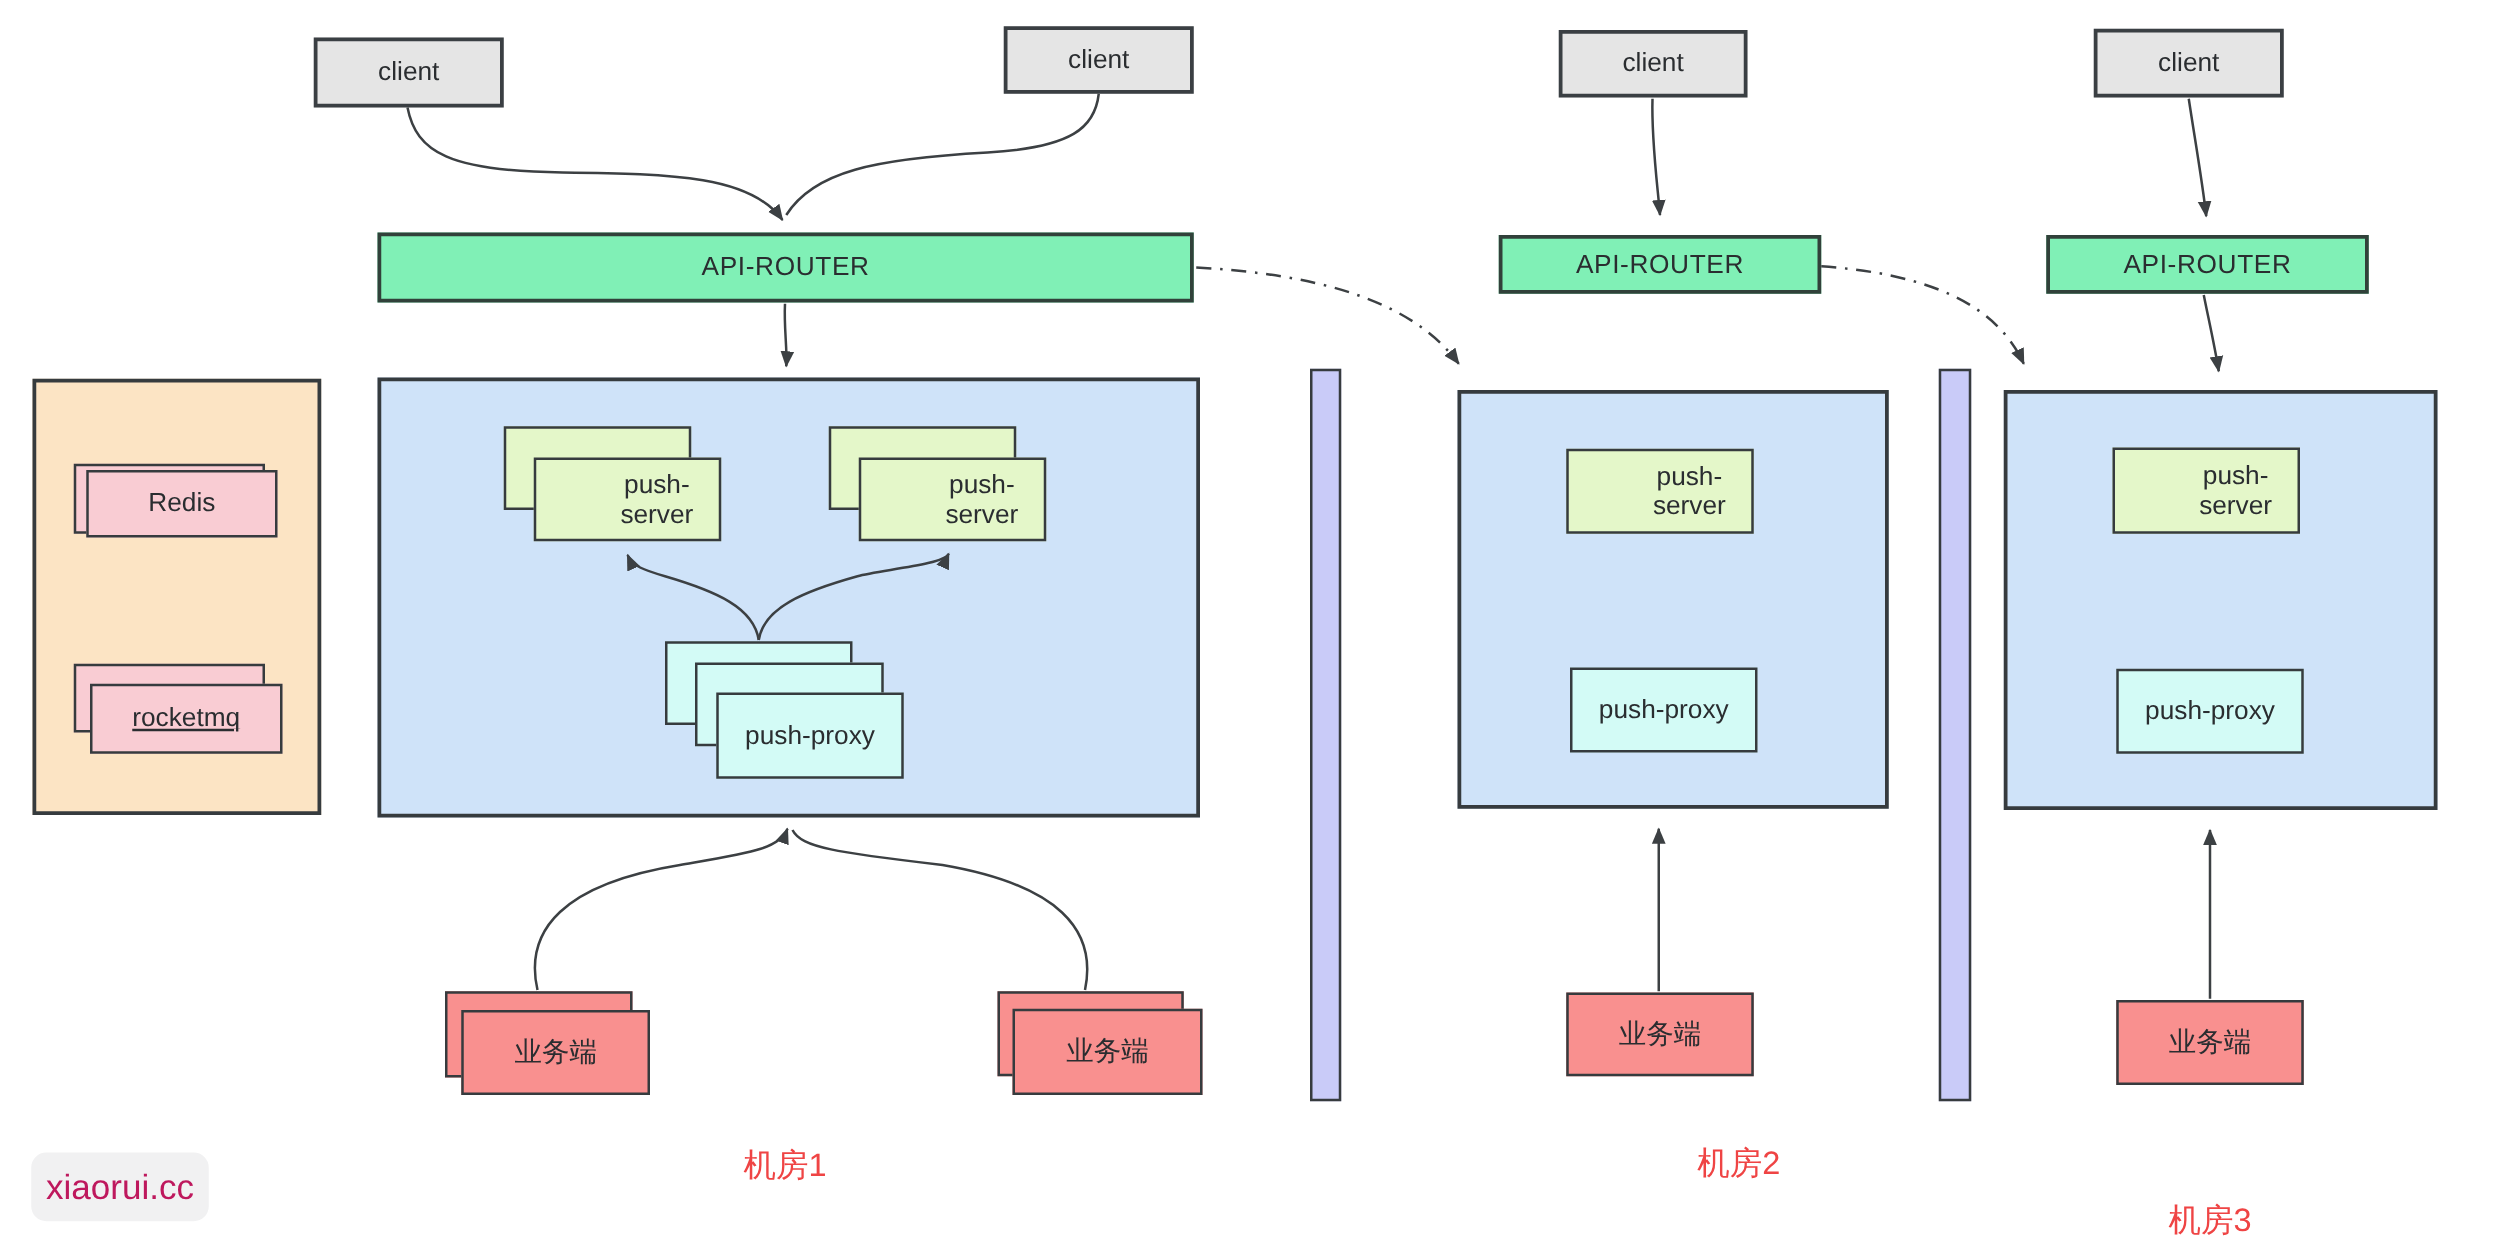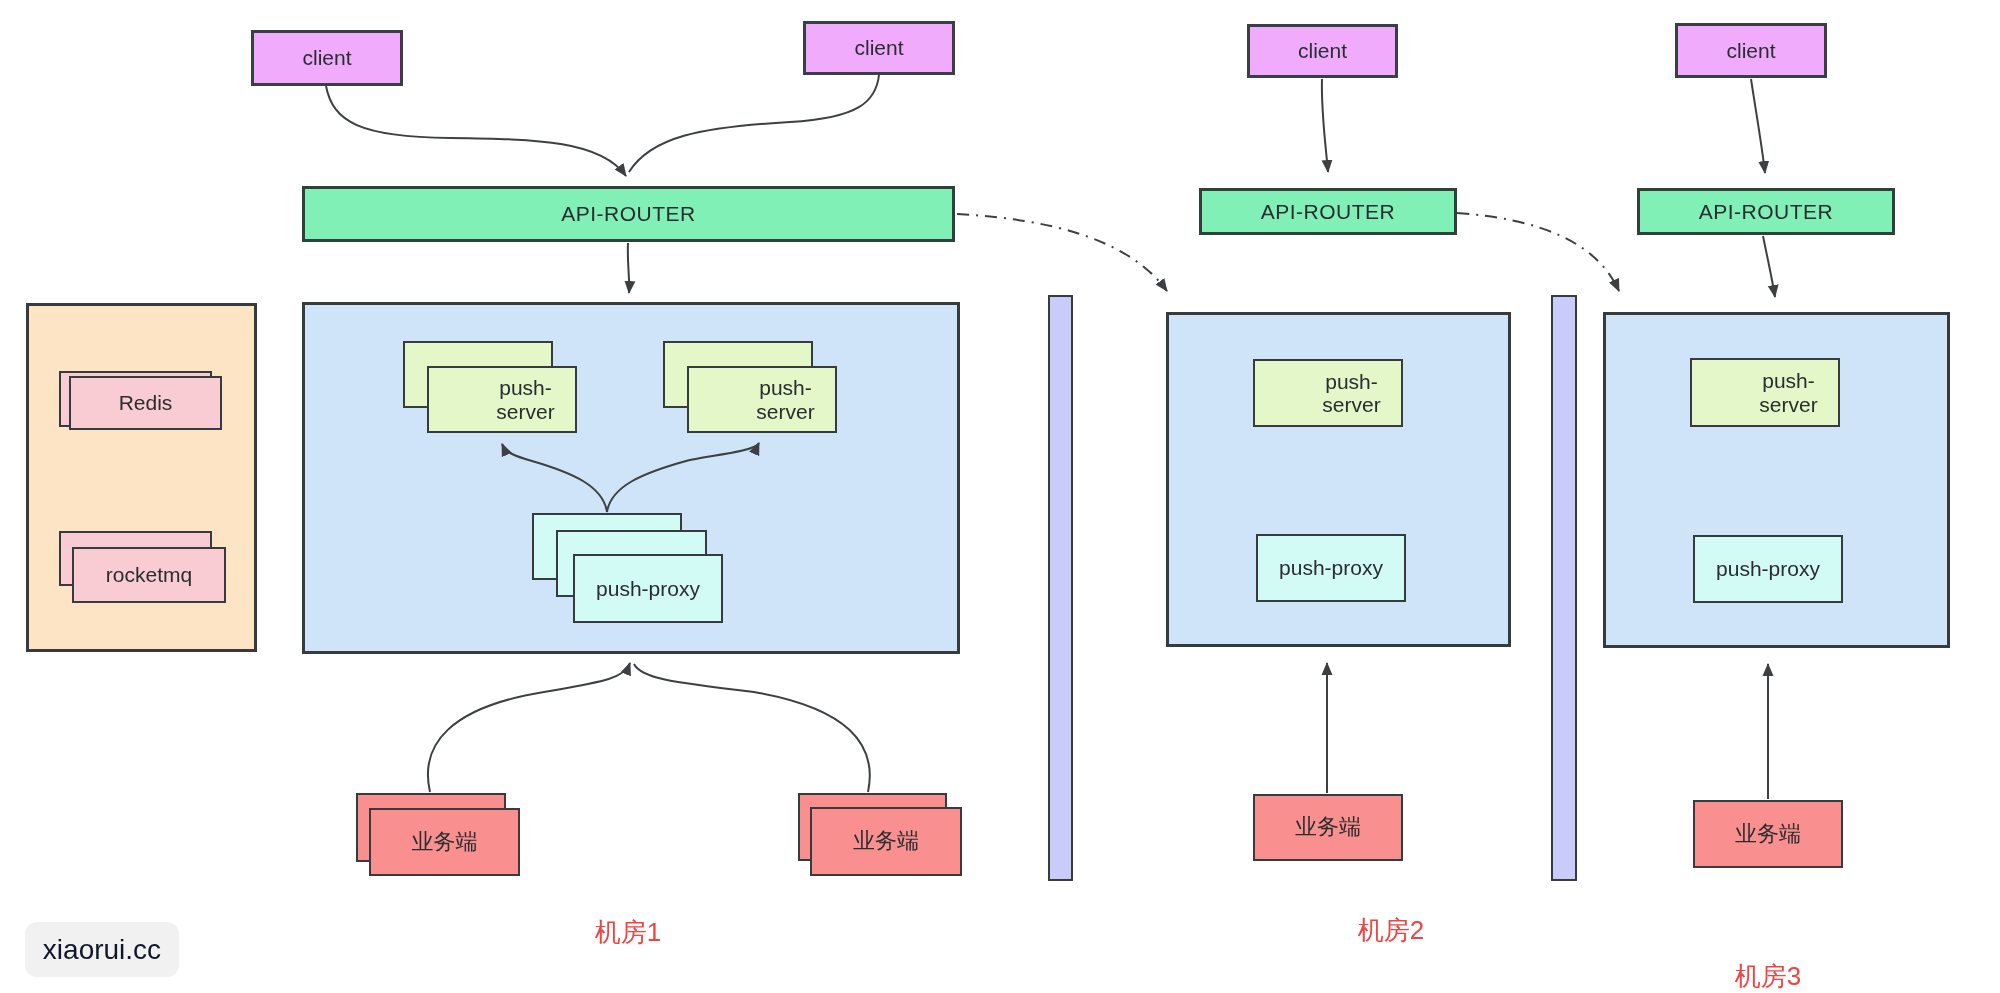--- a/index.html
+++ b/index.html
@@ -5,48 +5,48 @@
   html,body { margin:0; padding:0; background:#ffffff; }
   #canvas {
     position:relative; width:2000px; height:993px; background:#ffffff;
     font-family:"Liberation Sans","DejaVu Sans",sans-serif; overflow:hidden;
   }
   .node {
     position:absolute; box-sizing:border-box;
     display:flex; align-items:center; justify-content:center;
     font-size:21px; color:#2a2d30; text-align:center; line-height:1.1;
   }
-  .client  { background:#f0abfc; border:3px solid #3a3f43;text-align:right; }
+  .client  { background:#e5e5e5; border:3px solid #3a3f43;text-align:right; }
   .router  { background:#80f0b6; border:3px solid #31413a; letter-spacing:0.5px; }
   .dc      { background:#cfe3f9; border:3px solid #363b3e; }
   .orangebox { background:#fce4c4; border:3px solid #363b3e; }
   .lane    { background:#c9cbf8; border:2.5px solid #363b3e; }
   .stackbox{ border:2.5px solid #363b3e; }
   .ps      { background:#e4f7c9;padding-left:47px; }
   .pp      { background:#d3fbf6; }
   .mw      { background:#f9ccd3; }
   .biz     { background:#f9908f; font-size:22px; }
   .dc-label{ position:absolute; font-size:26px; color:#ef4444; transform:translateX(-50%); white-space:nowrap; }
   .watermark {
-    position:absolute; left:25px; top:922px; width:154px; height:55px;
+    position:absolute; left:25px; top:922px; width:142px; height:55px;
     background:#f1f1f2; border-radius:12px; display:flex; align-items:center; justify-content:center;
-    font-size:28px; color:#0f172a;
+    font-size:28px; color:#be185d;
   }
   #edges { position:absolute; left:0; top:0; pointer-events:none; }
 </style>
 </head>
 <body>
 
 <div id="canvas">
 
   <div class="node orangebox" style="left:26px; top:303px; width:231px; height:349px;"></div>
   <div class="node stackbox mw" style="left:59px; top:371px; width:153px; height:56px;"></div>
   <div class="node stackbox mw" style="left:69px; top:376px; width:153px; height:54px;">Redis</div>
   <div class="node stackbox mw" style="left:59px; top:531px; width:153px; height:55px;"></div>
-  <div class="node stackbox mw" style="left:72px; top:547px; width:154px; height:56px;">rocketmq</div>
+  <div class="node stackbox mw" style="left:72px; top:547px; width:154px; height:56px;text-decoration:underline;">rocketmq</div>
 
   <div class="node client" style="left:251px; top:30px; width:152px; height:56px;">client</div>
   <div class="node client" style="left:803px; top:21px; width:152px; height:54px;">client</div>
   <div class="node router" style="left:302px; top:186px; width:653px; height:56px;">API-ROUTER</div>
   <div class="node dc" style="left:302px; top:302px; width:658px; height:352px;"></div>
 
   <div class="node stackbox ps" style="left:403px; top:341px; width:150px; height:67px;"></div>
   <div class="node stackbox ps" style="left:427px; top:366px; width:150px; height:67px;">push-server</div>
   <div class="node stackbox ps" style="left:663px; top:341px; width:150px; height:67px;"></div>
   <div class="node stackbox ps" style="left:687px; top:366px; width:150px; height:67px;">push-server</div>

